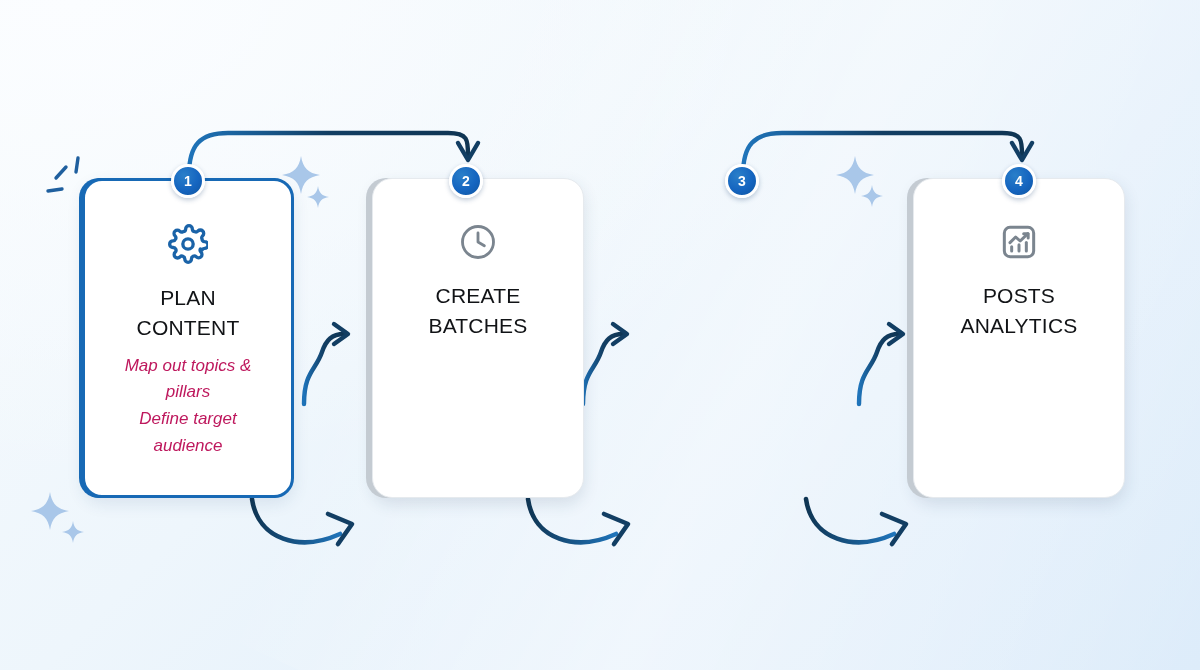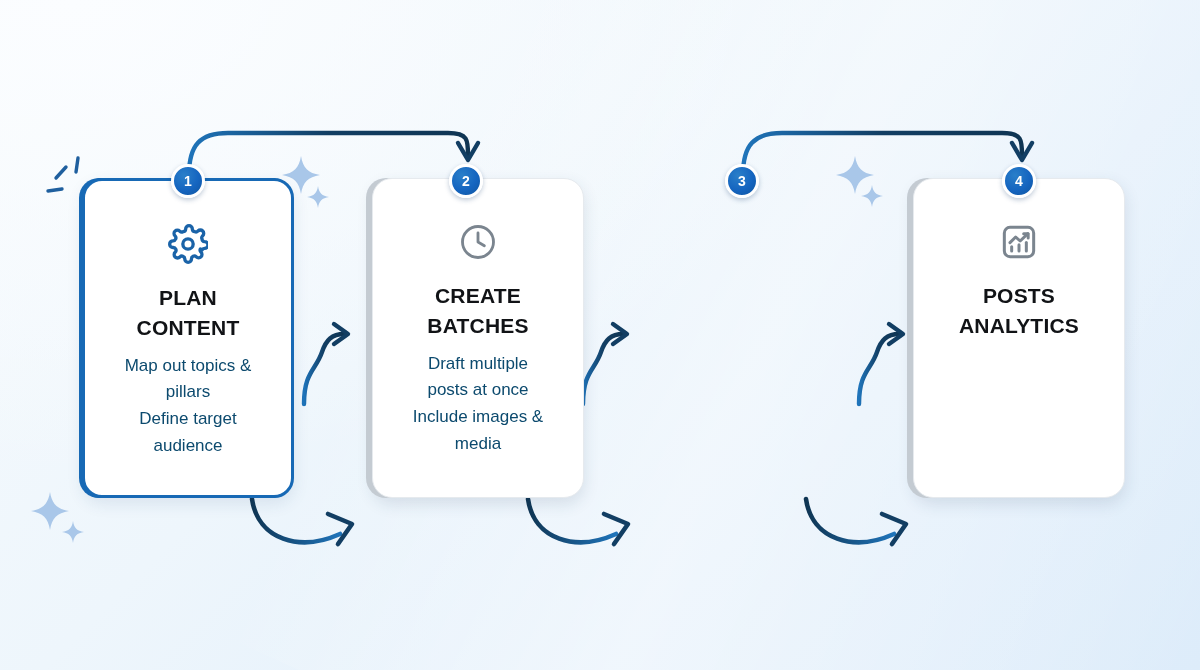--- a/index.html
+++ b/index.html
@@ -89,34 +89,35 @@
   .icon-wrap {
     height: 46px;
     display: flex;
     align-items: center;
     justify-content: center;
     margin-bottom: 16px;
   }
 
   .card-title {
     font-size: 21px;
-    font-weight: bold;
+    font-weight: normal;
     color: #111316;
     text-align: center;
     line-height: 1.42;
     letter-spacing: 0.2px;
     margin-bottom: 10px;
     white-space: pre-line;
   }
   .card-desc {
     font-size: 17px;
-    color: #0c4a6e;
+    color: #be185d;
     text-align: center;
     line-height: 1.58;
     white-space: pre-line;
+    font-style: italic;
   }
 
   
   .badge {
     position: absolute;
     top: 164px;
     width: 34px;
     height: 34px;
     border-radius: 50%;
     background: radial-gradient(circle at 36% 30%, #2a7fc9 0%, #1565c0 55%, #0f559f 100%);
@@ -234,24 +235,20 @@
     <div class="card c2 gray">
       <div class="inner">
         <div class="icon-wrap">
           <svg width="40" height="40" viewBox="0 0 24 24" fill="none" stroke="#7b858f" stroke-width="1.7" stroke-linecap="round" stroke-linejoin="round">
             <circle cx="12" cy="12" r="9.3"></circle>
             <polyline points="12 6.6 12 12 15.8 14.2"></polyline>
           </svg>
         </div>
         <div class="card-title">CREATE
 BATCHES</div>
-        <div class="card-desc">Draft multiple
-posts at once
-Include images &amp;
-media</div>
       </div>
     </div>
 
 
     <div class="card c4 gray">
       <div class="inner">
         <div class="icon-wrap">
           <svg width="40" height="40" viewBox="0 0 24 24" fill="none" stroke="#7b858f" stroke-width="1.8" stroke-linecap="round" stroke-linejoin="round">
             <rect x="3.2" y="3.2" width="17.6" height="17.6" rx="3.4"></rect>
             <polyline points="6.6 12.4 10 9 12.7 11.4 17.3 7"></polyline>

